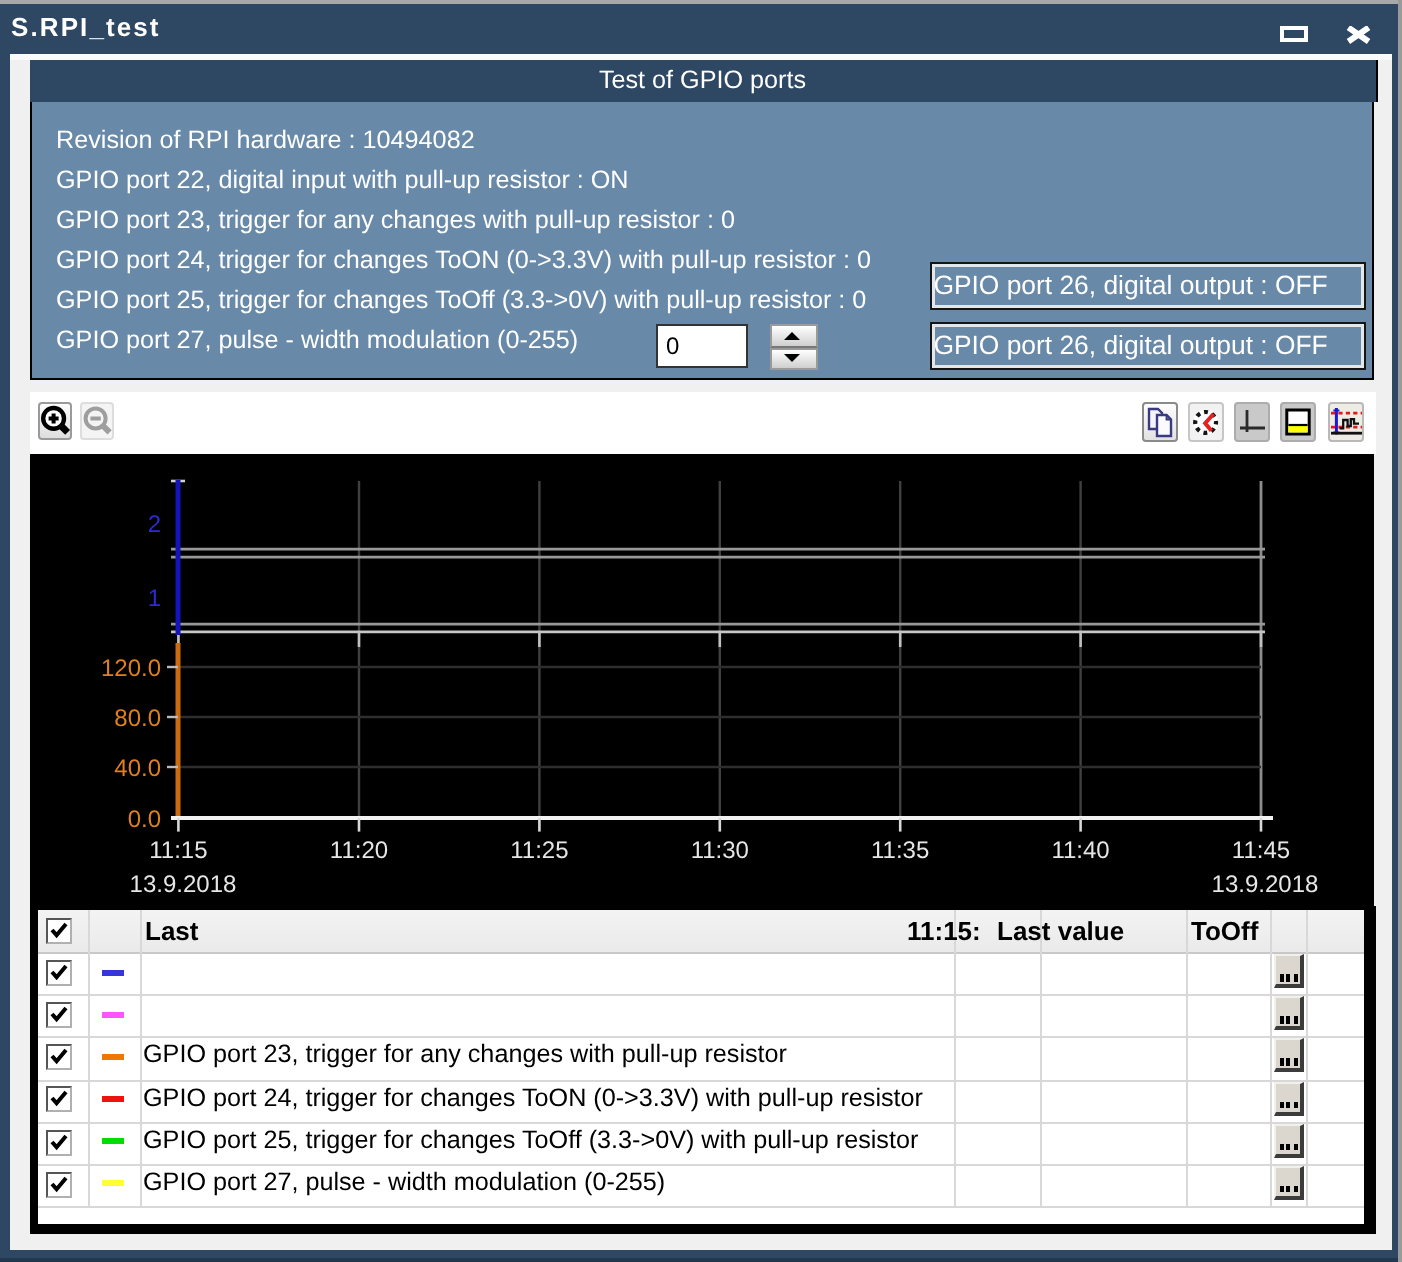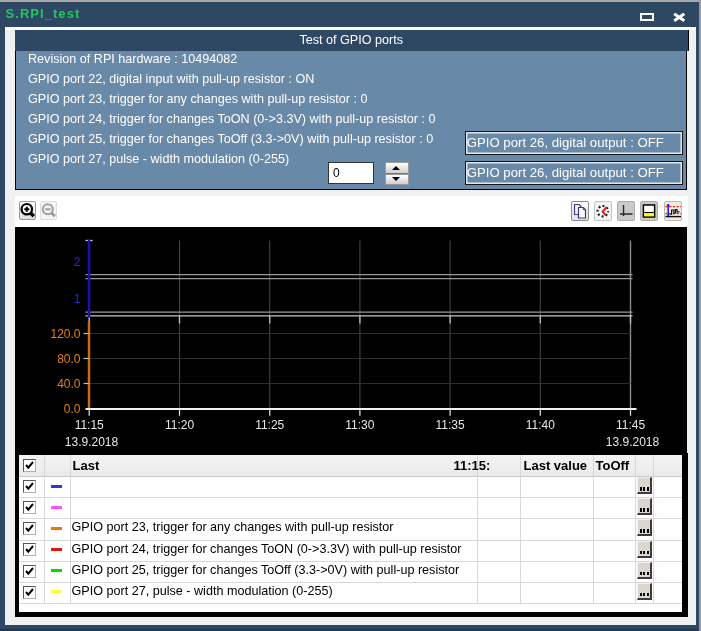--- a/index.html
+++ b/index.html
@@ -13,35 +13,35 @@
         border-right:2px solid #3C3C3C;border-bottom:2px solid #3C3C3C;}
   .dots i{position:absolute;bottom:1.5px;width:2px;height:3.5px;background:#000;}
 </style>
 </head>
 <body>
 
 <div class="abs" style="left:0;top:0;width:701px;height:2px;background:#A9A9A9;"></div>
 <div class="abs" style="left:0;top:629px;width:701px;height:2px;background:#22384F;"></div>
 <div class="abs" style="left:699px;top:0;width:2px;height:631px;background:#9A9A9A;"></div>
 
-<div class="abs" style="left:5.5px;top:6px;color:#22c55e;font-size:13px;font-weight:bold;letter-spacing:1.05px;">S.RPI_test</div>
+<div class="abs" style="left:5.5px;top:6px;color:#ffffff;font-size:13px;font-weight:bold;letter-spacing:1.05px;">S.RPI_test</div>
 <div class="abs" style="left:639.5px;top:13px;width:10px;height:3.5px;border:2.5px solid #FFFFFF;"></div>
 <svg class="abs" style="left:673px;top:13px;" width="13" height="8.5" viewBox="0 0 13 8.5">
   <path d="M1.2,0.8 L11.3,7.7 M11.3,0.8 L1.2,7.7" stroke="#FFFFFF" stroke-width="3"></path>
 </svg>
 
 <div class="abs" style="left:5px;top:27px;width:691px;height:597.5px;background:#F0F0F0;"></div>
 <div class="abs" style="left:5px;top:27px;width:691px;height:3px;background:#FAFAFA;"></div>
 
 <div class="abs" style="left:14.5px;top:30px;width:673.5px;height:21px;background:#2E4763;border-right:1.5px solid #000;
      color:#FFF;font-size:12.6px;text-align:center;line-height:21px;">Test of GPIO ports</div>
 
 <div class="abs" style="left:14.5px;top:51px;width:670.5px;height:138px;background:#6889A8;
      border-left:1.5px solid #000;border-right:1.5px solid #000;border-bottom:1.5px solid #000;"></div>
-<div class="abs" style="left:28px;top:49px;color:#FFF;font-size:12.6px;line-height:20px;white-space:pre;">Revision of RPI hardware : 10494082
+<div class="abs" style="left:28px;top:60px;color:#FFF;font-size:12.6px;line-height:20px;white-space:pre;">Revision of RPI hardware : 10494082
 GPIO port 22, digital input with pull-up resistor : ON
 GPIO port 23, trigger for any changes with pull-up resistor : 0
 GPIO port 24, trigger for changes ToON (0-&gt;3.3V) with pull-up resistor : 0
 GPIO port 25, trigger for changes ToOff (3.3-&gt;0V) with pull-up resistor : 0
 GPIO port 27, pulse - width modulation (0-255)</div>
 
 <div class="abs" style="left:328px;top:162px;width:40px;height:20px;background:#FFF;border:1px solid #333;
      font-size:12px;color:#000;line-height:20px;padding-left:4px;">0</div>
 
 <div class="abs" style="left:384.5px;top:162px;width:22.5px;height:9.5px;background:linear-gradient(#FFFFFF,#CFCFCF);border:1px solid #9A9A9A;border-bottom-color:#777;">
@@ -202,21 +202,21 @@
   <div class="abs" style="left:25.6px;top:0;width:1px;height:148px;background:#D8D8D8;"></div>
   <div class="abs" style="left:51.3px;top:0;width:1px;height:148px;background:#D8D8D8;"></div>
   <div class="abs" style="left:458px;top:0;width:1px;height:148px;background:#D8D8D8;"></div>
   <div class="abs" style="left:501.5px;top:0;width:1px;height:148px;background:#D8D8D8;"></div>
   <div class="abs" style="left:574px;top:0;width:1px;height:148px;background:#D8D8D8;"></div>
   <div class="abs" style="left:616.3px;top:0;width:1px;height:148px;background:#D8D8D8;"></div>
   <div class="abs" style="left:634.2px;top:0;width:1px;height:148px;background:#D8D8D8;"></div>
 
   <div class="abs" style="left:54px;top:3px;font-weight:bold;font-size:13px;">Last</div>
   <div class="abs" style="left:435px;top:3px;font-weight:bold;font-size:13px;">11:15:</div>
-  <div class="abs" style="left:505px;top:3px;font-weight:bold;font-size:13px;text-align:right;">Last value</div>
+  <div class="abs" style="left:480px;top:3px;font-weight:bold;font-size:13px;text-align:right;">Last value</div>
   <div class="abs" style="left:577px;top:3px;font-weight:bold;font-size:13px;">ToOff</div>
 
   <div class="abs" style="left:0;top:42.1px;width:663px;height:1px;background:#D8D8D8;"></div>
   <div class="abs" style="left:0;top:63.1px;width:663px;height:1px;background:#D8D8D8;"></div>
   <div class="abs" style="left:0;top:84.5px;width:663px;height:1px;background:#D8D8D8;"></div>
   <div class="abs" style="left:0;top:105.8px;width:663px;height:1px;background:#D8D8D8;"></div>
   <div class="abs" style="left:0;top:126.8px;width:663px;height:1px;background:#D8D8D8;"></div>
   <div class="abs" style="left:0;top:148.1px;width:663px;height:1px;background:#D8D8D8;"></div>
 
   <div class="cb" style="left:4px;top:3.8px;"><svg width="11" height="11" viewBox="0 0 11 11">

